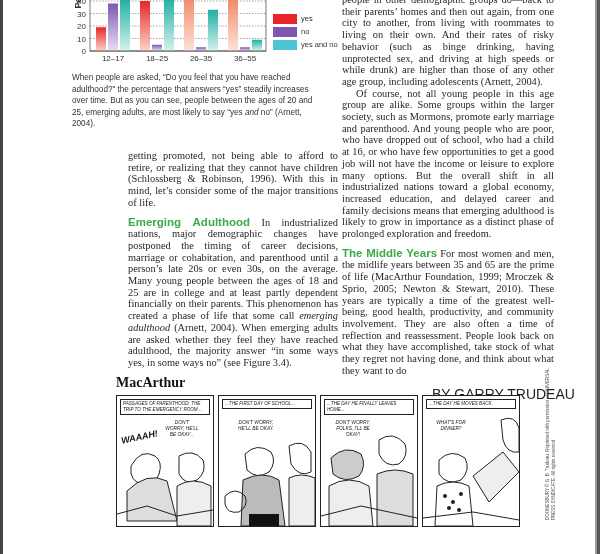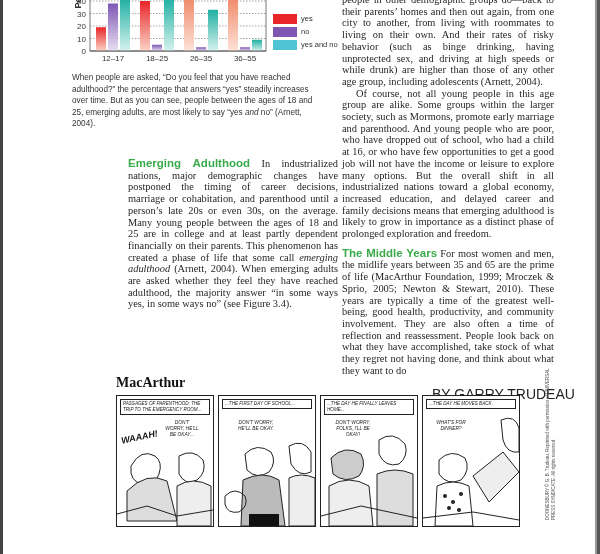--- a/index.html
+++ b/index.html
@@ -107,24 +107,25 @@
     <span class="legend-swatch" style="background:#7e57b4"></span>
     <span>no</span>
   </div>
   <div class="legend-item">
     <span class="legend-swatch" style="background:#4fc4d4"></span>
     <span>yes and no</span>
   </div>
 </div>
 
 <div class="caption">
-  <div class="fig-text"><span>When people are asked, “Do you feel that you have reached adulthood?” the percentage that answers “yes” steadily increases over time. But as you can see, people between the ages of 18 and 25, emerging adults, are most likely to say “yes </span><em>and</em><span> no” (Arnett, 2004).</span></div>
+  <div class="fig-text"><span>When people are asked, “Do you feel that you have reached adulthood?” the percentage that answers “yes” steadily increases over time. But as you can see, people between the ages of 20 and 25, emerging adults, are most likely to say “yes </span><em>and</em><span> no” (Arnett, 2004).</span></div>
 </div>
 
 <div class="col col-left">
+  <p>getting promoted, not being able to afford to retire, or realizing that they cannot have children (Schlossberg &amp; Robinson, 1996). With this in mind, let’s consider some of the major transitions of life.</p>
   <div class="gap"></div>
   <p><span class="green-head">Emerging Adulthood</span><span> In industrialized nations, major demographic changes have postponed the timing of career decisions, marriage or cohabitation, and parenthood until a person’s late 20s or even 30s, on the average. Many young people between the ages of 18 and 25 are in college and at least partly dependent financially on their parents. This phenomenon has created a phase of life that some call </span><em>emerging adulthood</em><span> (Arnett, 2004). When emerging adults are asked whether they feel they have reached adulthood, the majority answer “in some ways yes, in some ways no” (see Figure 3.4).</span></p>
 </div>
 
 <div class="col col-right">
   <p>people in other demographic groups do—back to their parents’ homes and then out again, from one city to another, from living with roommates to living on their own. And their rates of risky behavior (such as binge drinking, having unprotected sex, and driving at high speeds or while drunk) are higher than those of any other age group, including adolescents (Arnett, 2004).</p>
   <p class="indent">Of course, not all young people in this age group are alike. Some groups within the larger society, such as Mormons, promote early marriage and parenthood. And young people who are poor, who have dropped out of school, who had a child at 16, or who have few opportunities to get a good job will not have the income or leisure to explore many options. But the overall shift in all industrialized nations toward a global economy, increased education, and delayed career and family decisions means that emerging adulthood is likely to grow in importance as a distinct phase of prolonged exploration and freedom.</p>
   <div class="gap"></div>
   <p><span class="green-head">The Middle Years</span><span> For most women and men, the midlife years between 35 and 65 are the prime of life (MacArthur Foundation, 1999; Mroczek &amp; Sprio, 2005; Newton &amp; Stewart, 2010). These years are typically a time of the greatest well-being, good health, productivity, and community involvement. They are also often a time of reflection and reassessment. People look back on what they have accomplished, take stock of what they regret not having done, and think about what they want to do</span></p>
 </div>

